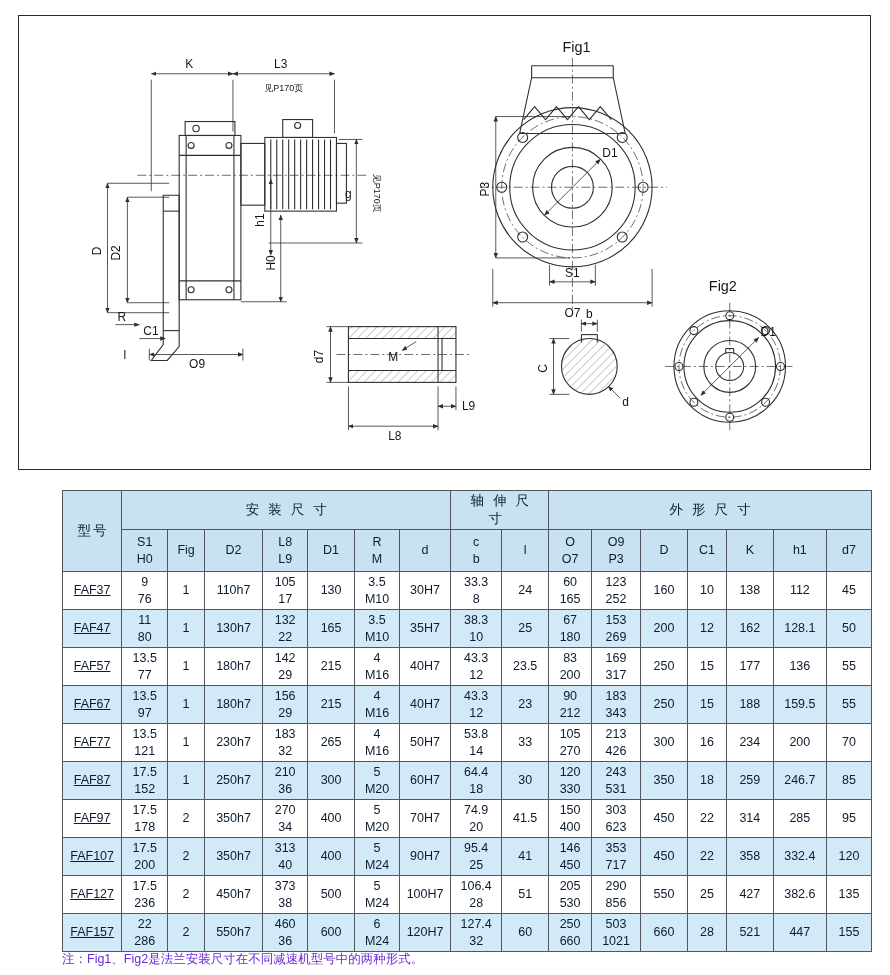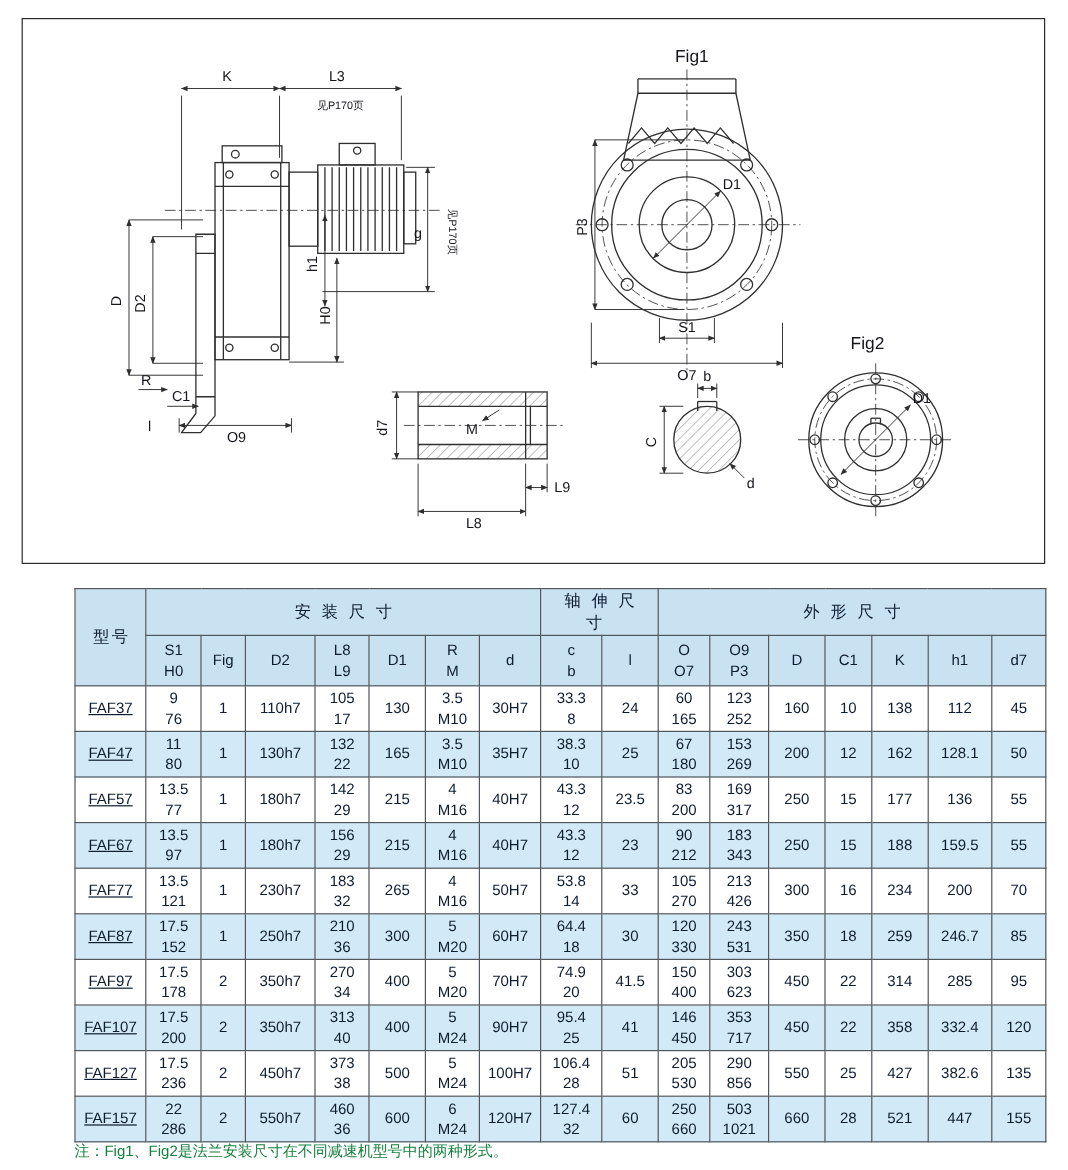--- a/index.html
+++ b/index.html
@@ -31,21 +31,21 @@
   }
   thead th { background:#c9e2f2; }
   .group-row th { height:32px; font-size:13.5px; letter-spacing:9px; text-indent:9px; }
   .group-row th.model-h { letter-spacing:2px; text-indent:2px; font-size:13.5px; }
   .col-row th { height:42px; }
   .col-row th div, tbody td div { line-height:17px; }
   tbody td { height:38px; line-height:17px; }
   tbody tr.alt td { background:#d2e9f7; }
   td.model { font-size:12.5px;text-decoration:underline; }
   .note {
-    position:absolute; left:62px; top:951px; font-size:12.5px; color:#15803d;
+    position:absolute; left:62px; top:951px; font-size:12.5px; color:#6d28d9;
   }
 </style>
 </head>
 <body>
 
 <div class="drawing-box">
   <svg class="drawing" viewBox="0 0 853 455" xmlns="http://www.w3.org/2000/svg">
     <defs>
       <marker id="arr" viewBox="0 0 10 10" refX="9" refY="5" markerWidth="7" markerHeight="7" orient="auto-start-reverse">
         <path d="M0,1 L10,5 L0,9 z" fill="#2f2f2f"></path>

